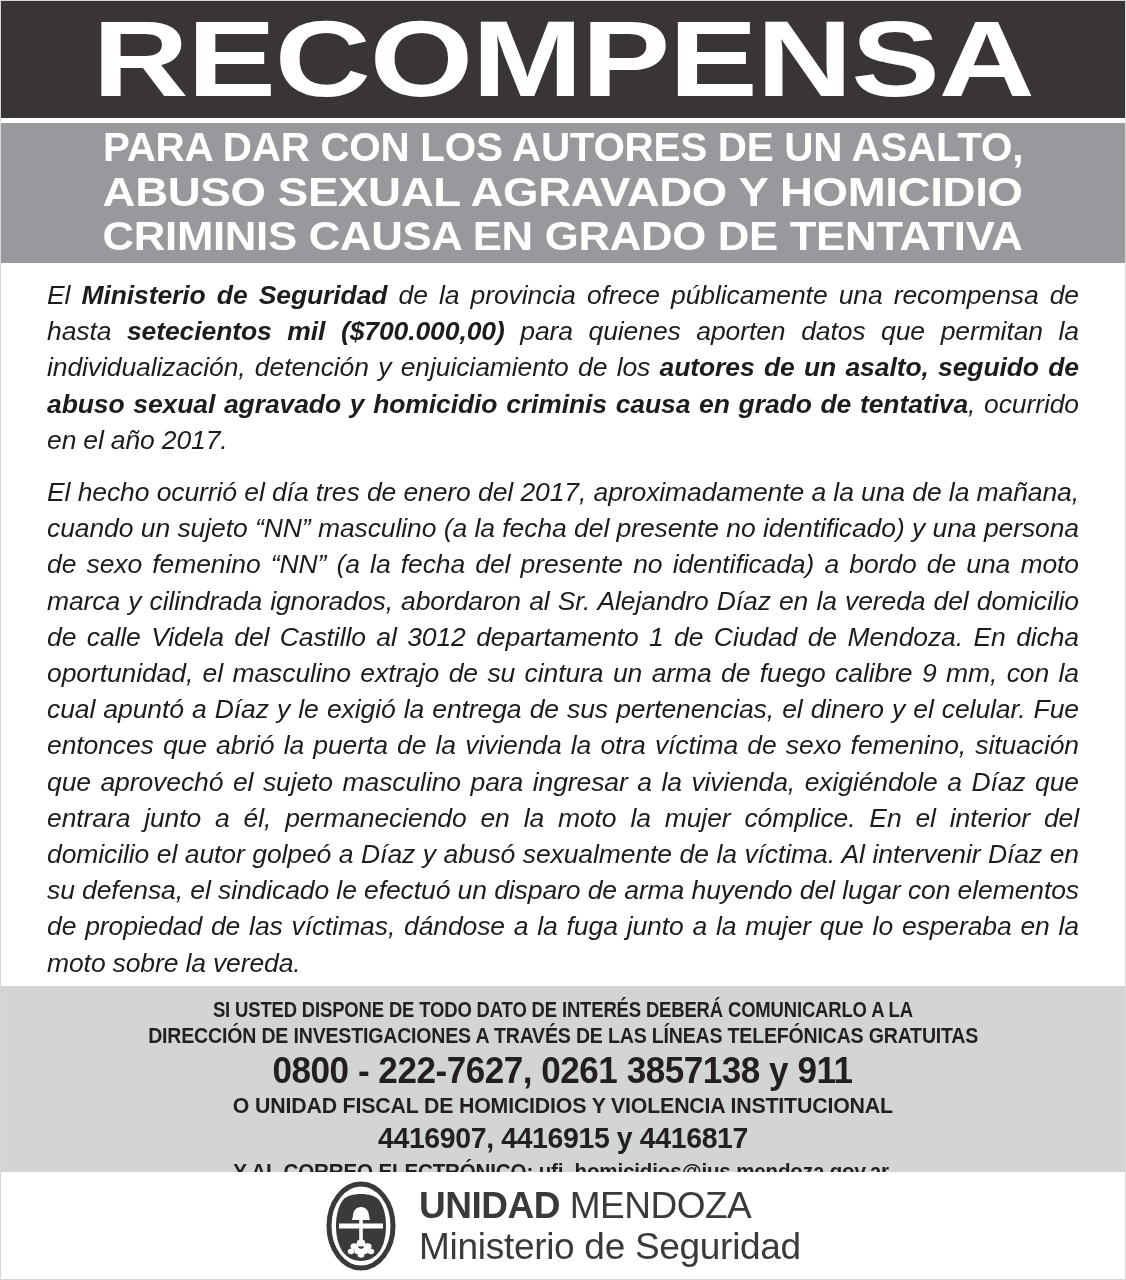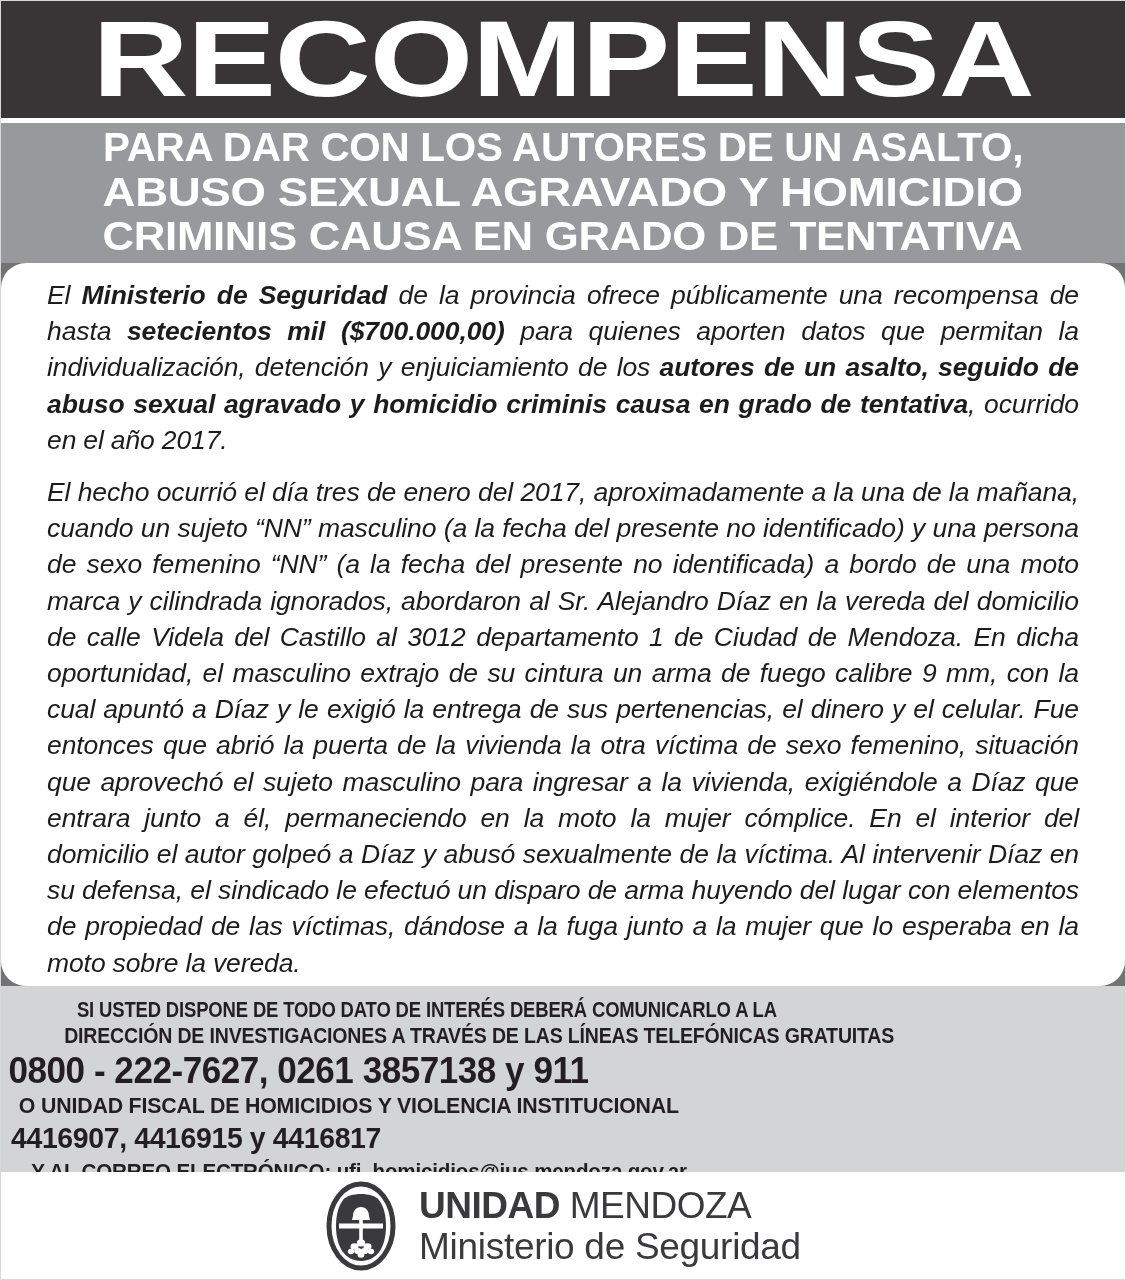--- a/index.html
+++ b/index.html
@@ -72,21 +72,20 @@
     text-align: center;
   }
 
   
   .body-area {
     background: #ffffff;
     padding: 14px 46px 12px 46px;
     box-sizing: border-box;
     height: 723px;
     overflow: hidden;
-    border-radius: 25px;
   }
   .para {
     font-family: "Liberation Sans Narrow", "Liberation Sans", sans-serif;
     font-style: italic;
     font-size: 26.5px;
     line-height: 36.2px;
     color: #1c1c1c;
     text-align: justify;
     margin: 0 0 16px 0;
     letter-spacing: -0.1px;
@@ -96,21 +95,21 @@
   .para b { font-weight: 700; font-style: italic; }
 
   
   .contact-band {
     background: #d3d4d6;
     height: 186px;
     box-sizing: border-box;
     padding: 11px 0 8px 0;
     display: flex;
     flex-direction: column;
-    align-items: flex-start;
+    align-items: center;
     justify-content: flex-start;
     overflow: hidden;
   }
   .contact-line {
     color: #231f20;
     font-family: "Liberation Sans Narrow", "Liberation Sans", sans-serif;
     font-weight: 700;
     text-align: center;
     white-space: nowrap;
     letter-spacing: -0.2px;

